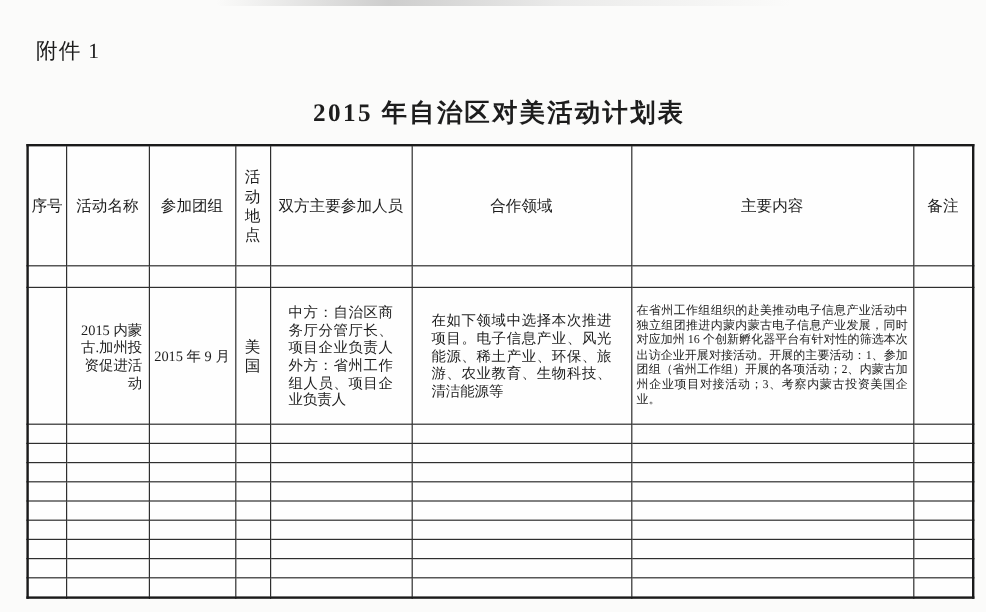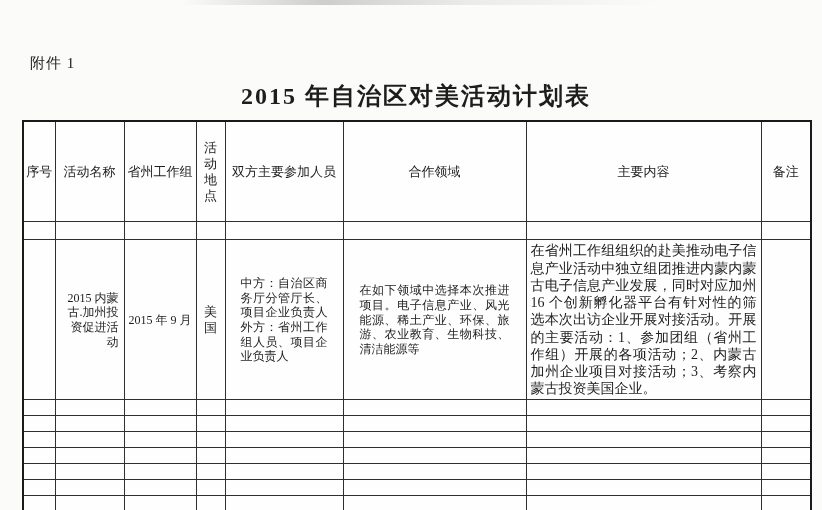--- a/index.html
+++ b/index.html
@@ -23,31 +23,30 @@
     left: 180px;
     width: 480px;
     height: 5px;
     background: linear-gradient(to right, rgba(160,160,160,0) 0%, rgba(150,150,150,.45) 30%, rgba(170,170,170,.2) 60%, rgba(160,160,160,0) 100%);
     border-radius: 3px;
   }
   .attachment-label {
     position: absolute;
     left: 30px;
     top: 30px;
-    font-size: 15px;
+    font-size: 18px;
     letter-spacing: 1px;
-    margin-top: 24px;
   }
   .doc-title {
     position: absolute;
     left: 22px;
     top: 80px;
     width: 788px;
     text-align: center;
-    font-size: 24px;
+    font-size: 21px;
     font-weight: bold;
     letter-spacing: 2px;
   }
   table.plan-table {
     position: absolute;
     left: 22px;
     top: 120px;
     width: 788px;
     border-collapse: collapse;
     table-layout: fixed;
@@ -77,21 +76,21 @@
   .vertical-text {
     word-break: break-all;
     line-height: 1.25;
     text-align: center;
     padding: 2px 1px;
   }
   td.cell-location { font-size: 13px; }
   td.cell-name { padding: 2px 5px; text-align: right; }
   td.cell-participants { padding: 3px 15px; }
   td.cell-fields { padding: 3px 16px; }
-  td.cell-content { padding: 2px 4px; font-size: 14px; line-height: 1.23; }
+  td.cell-content { padding: 2px 4px; font-size: 10px; line-height: 1.23; }
 </style>
 </head>
 <body>
 
 <div class="page">
 
   <div class="scan-streak"></div>
 
   <div class="attachment-label">附件 1</div>
 
@@ -106,21 +105,21 @@
       <col style="width:118px">
       <col style="width:183px">
       <col style="width:235px">
       <col style="width:50px">
     </colgroup>
 
     <tbody>
         <tr class="header-row">
       <th class="vertical-text">序号</th>
       <th>活动名称</th>
-      <th>省州工作组</th>
+      <th>参加团组</th>
       <th class="vertical-text">活动地点</th>
       <th>双方主要参加人员</th>
       <th>合作领域</th>
       <th>主要内容</th>
       <th>备注</th>
     </tr>
 
     <tr class="spacer-row">
       <td></td>
       <td></td>

